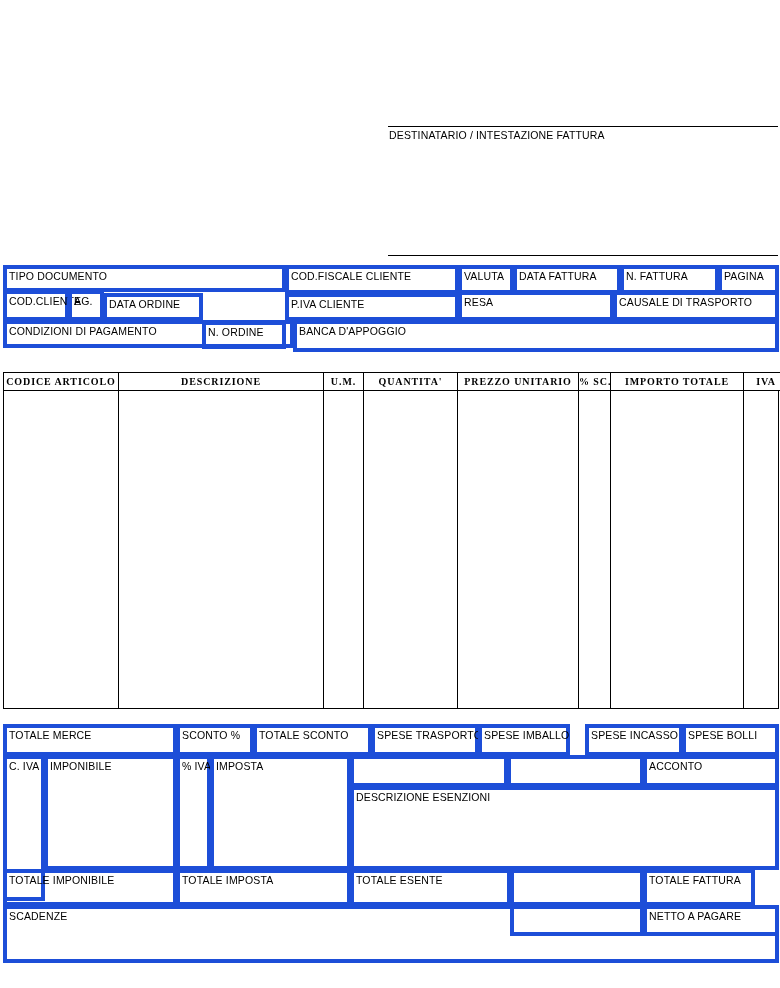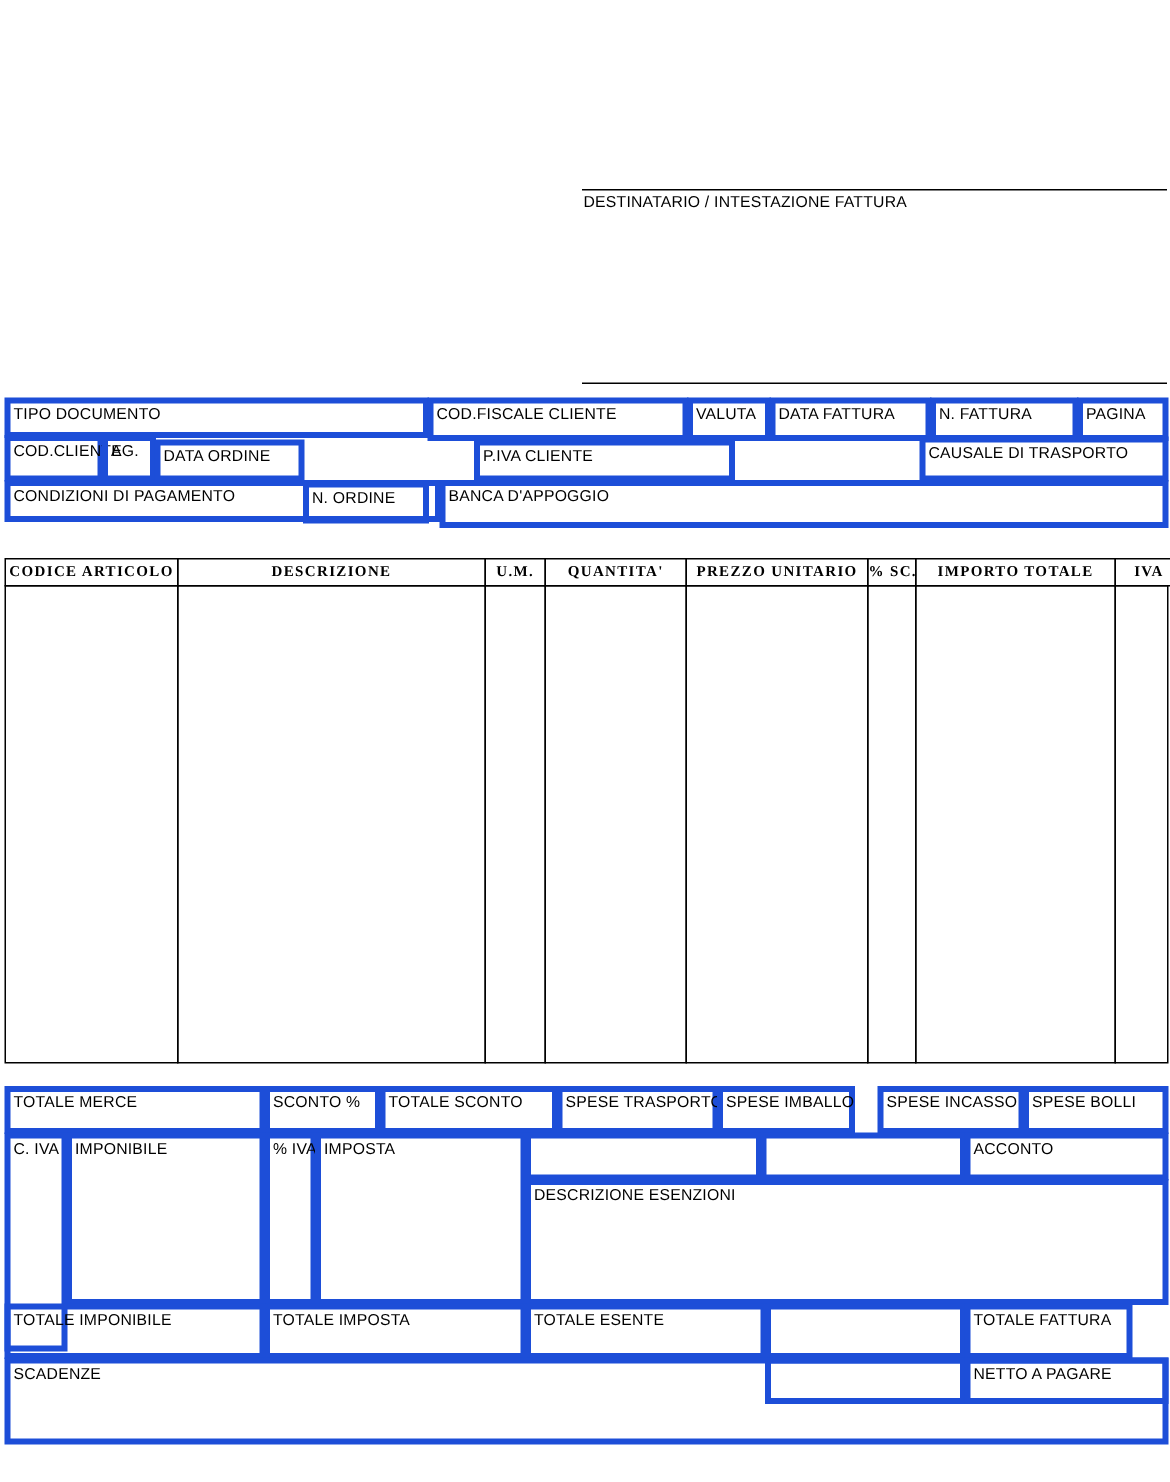--- a/index.html
+++ b/index.html
@@ -62,21 +62,22 @@
   <div class="bx" style="left:285px; top:265px; width:174px; height:29px;">COD.FISCALE CLIENTE</div>
   <div class="bx" style="left:458px; top:265px; width:56px; height:29px;">VALUTA</div>
   <div class="bx" style="left:513px; top:265px; width:108px; height:29px;">DATA FATTURA</div>
   <div class="bx" style="left:620px; top:265px; width:99px; height:29px;">N. FATTURA</div>
   <div class="bx" style="left:718px; top:265px; width:61px; height:29px;">PAGINA</div>
 
   <div class="bx" style="left:3px; top:290px; width:66px; height:31px;">COD.CLIENTE</div>
   <div class="bx" style="left:68px; top:290px; width:36px; height:31px;">AG.</div>
   <div class="bx" style="left:103px; top:293px; width:100px; height:28px;">DATA ORDINE</div>
   <div class="bx" style="left:202px; top:293px; width:84px; height:28px;margin-top:28px;">N. ORDINE</div>
-  <div class="bx" style="left:285px; top:293px; width:174px; height:28px;margin-left:31px;">P.IVA CLIENTE</div>
+  <div class="bx" style="left:285px; top:293px; width:174px; height:28px;">P.IVA CLIENTE</div>
+  <div class="bx" style="left:458px; top:291px; width:156px; height:30px;">RESA</div>
   <div class="bx" style="left:613px; top:291px; width:166px; height:30px;">CAUSALE DI TRASPORTO</div>
 
   <div class="bx" style="left:3px; top:320px; width:291px; height:28px;">CONDIZIONI DI PAGAMENTO</div>
   <div class="bx" style="left:293px; top:320px; width:486px; height:32px;">BANCA D'APPOGGIO</div>
 
   <div class="th" style="left:3px; top:372px; width:116px; height:19px;">CODICE ARTICOLO</div>
   <div class="th" style="left:118px; top:372px; width:206px; height:19px;">DESCRIZIONE</div>
   <div class="th" style="left:323px; top:372px; width:41px; height:19px;">U.M.</div>
   <div class="th" style="left:363px; top:372px; width:95px; height:19px;">QUANTITA'</div>
   <div class="th" style="left:457px; top:372px; width:122px; height:19px;">PREZZO UNITARIO</div>

